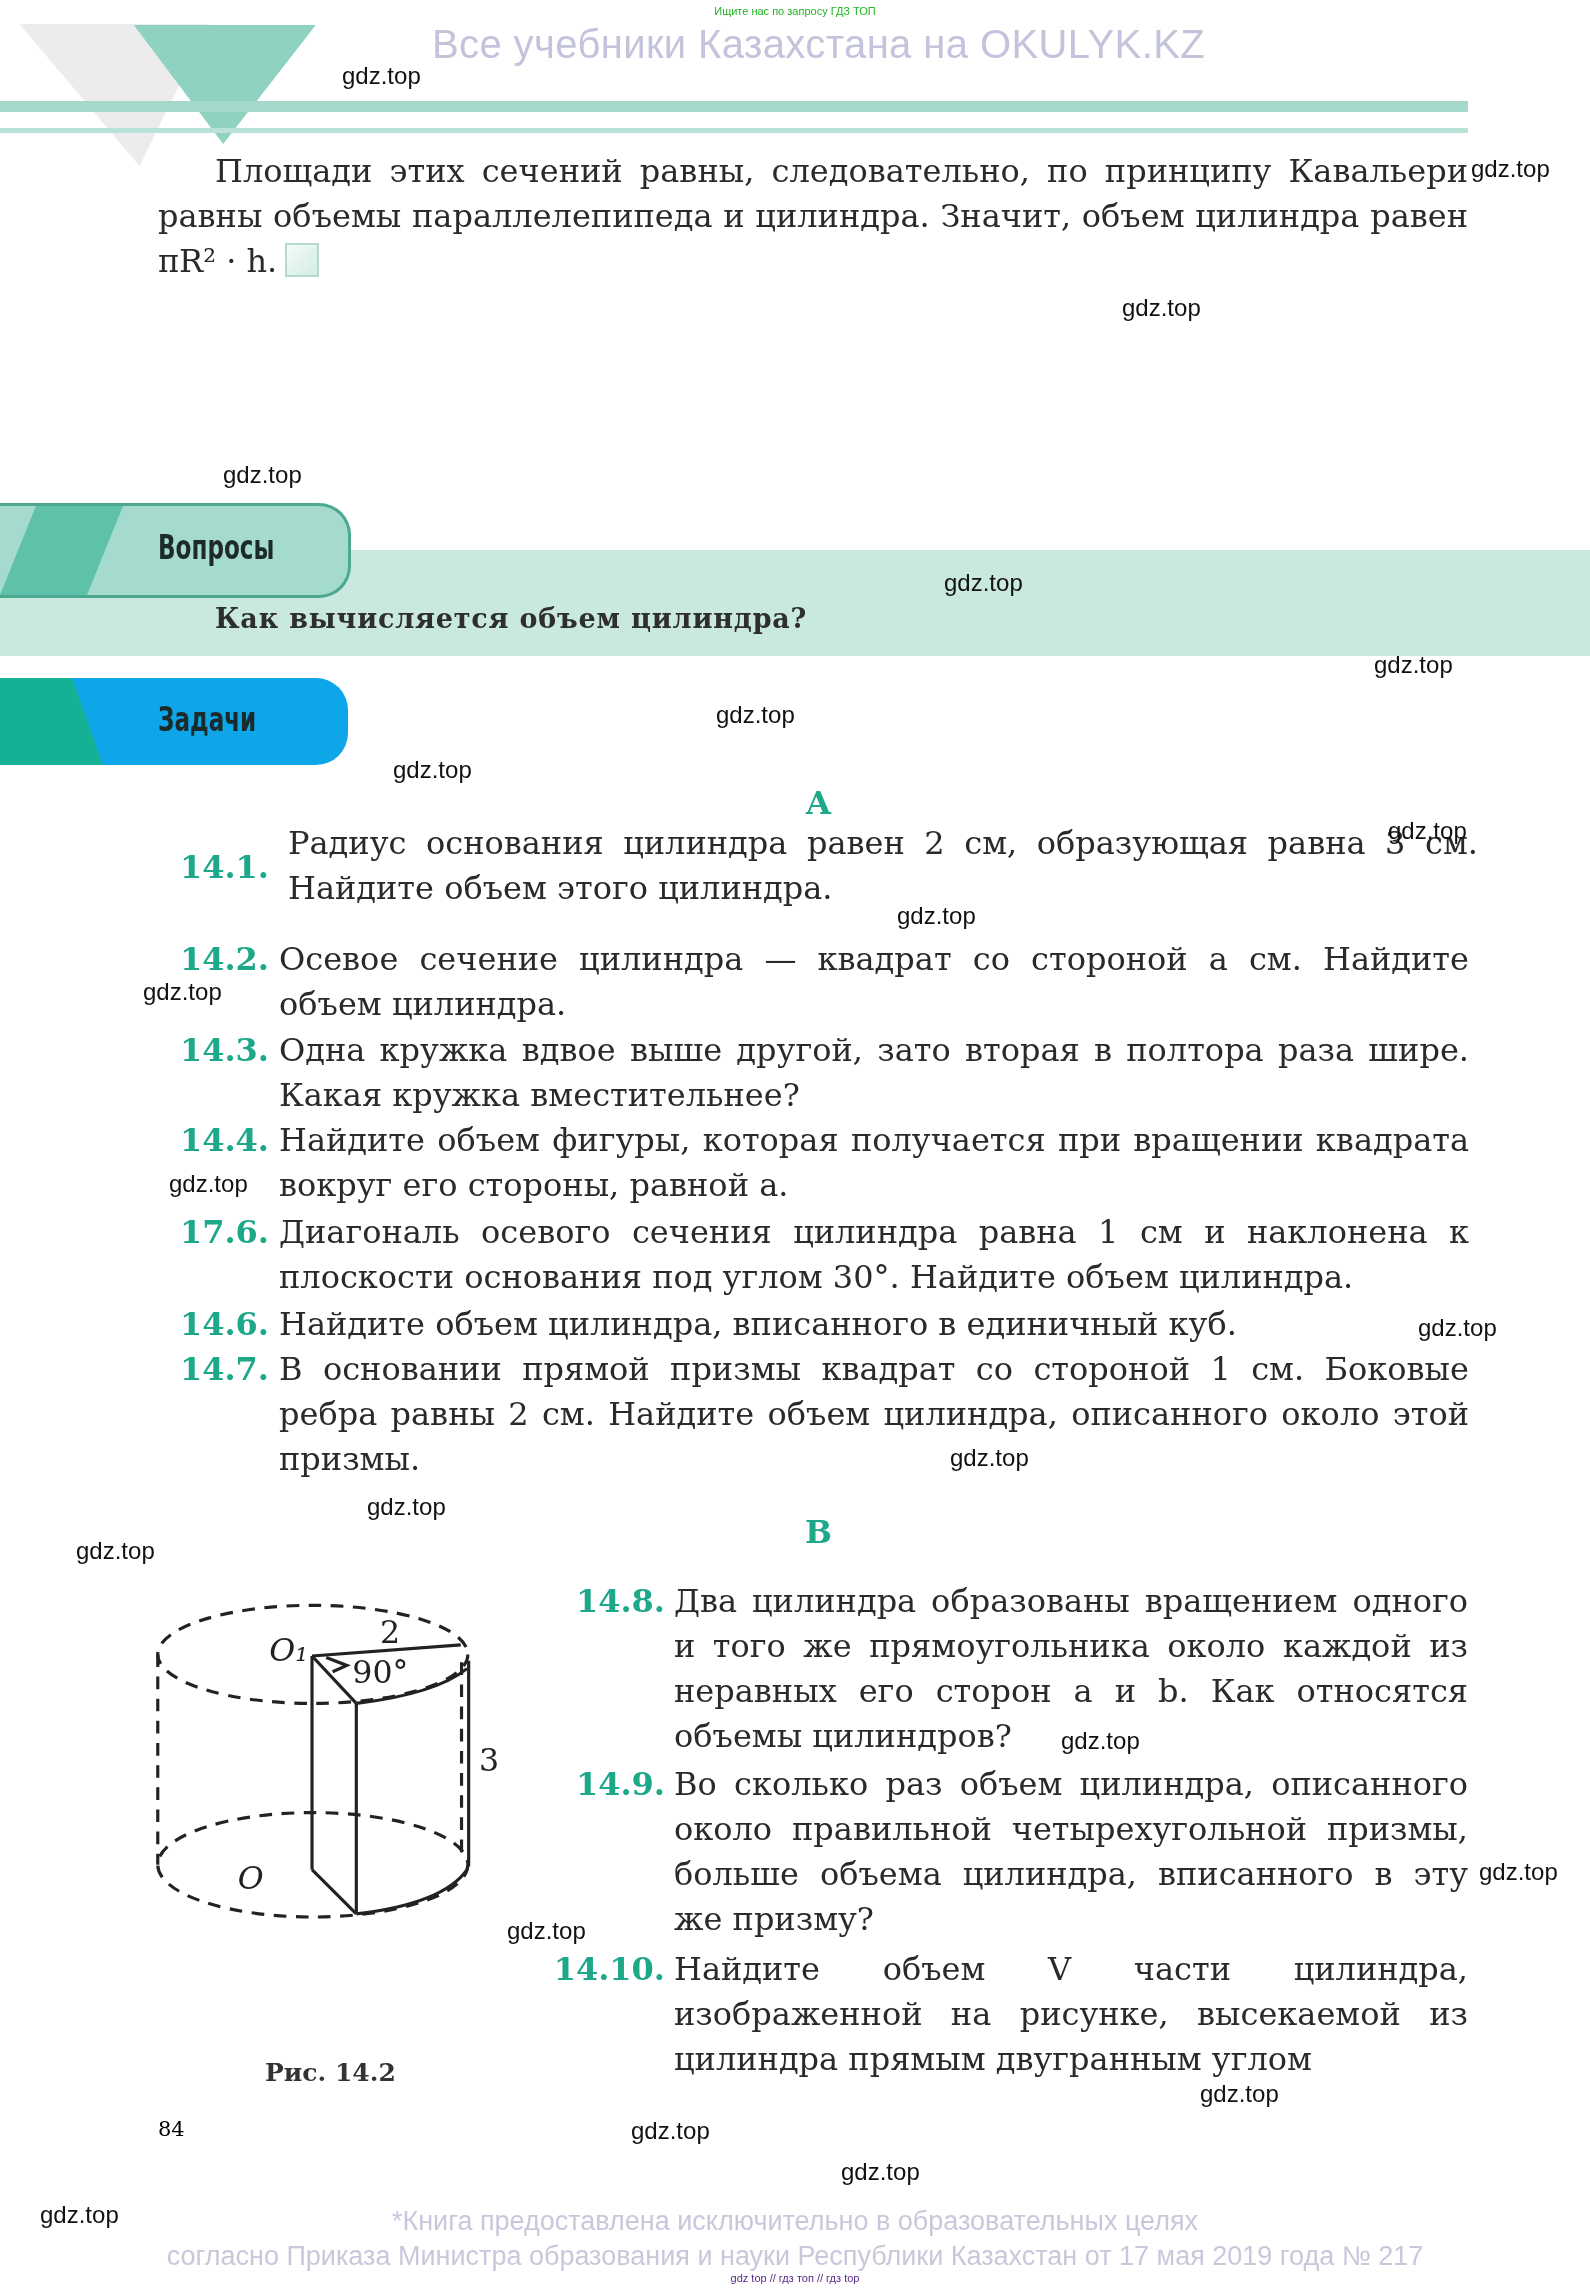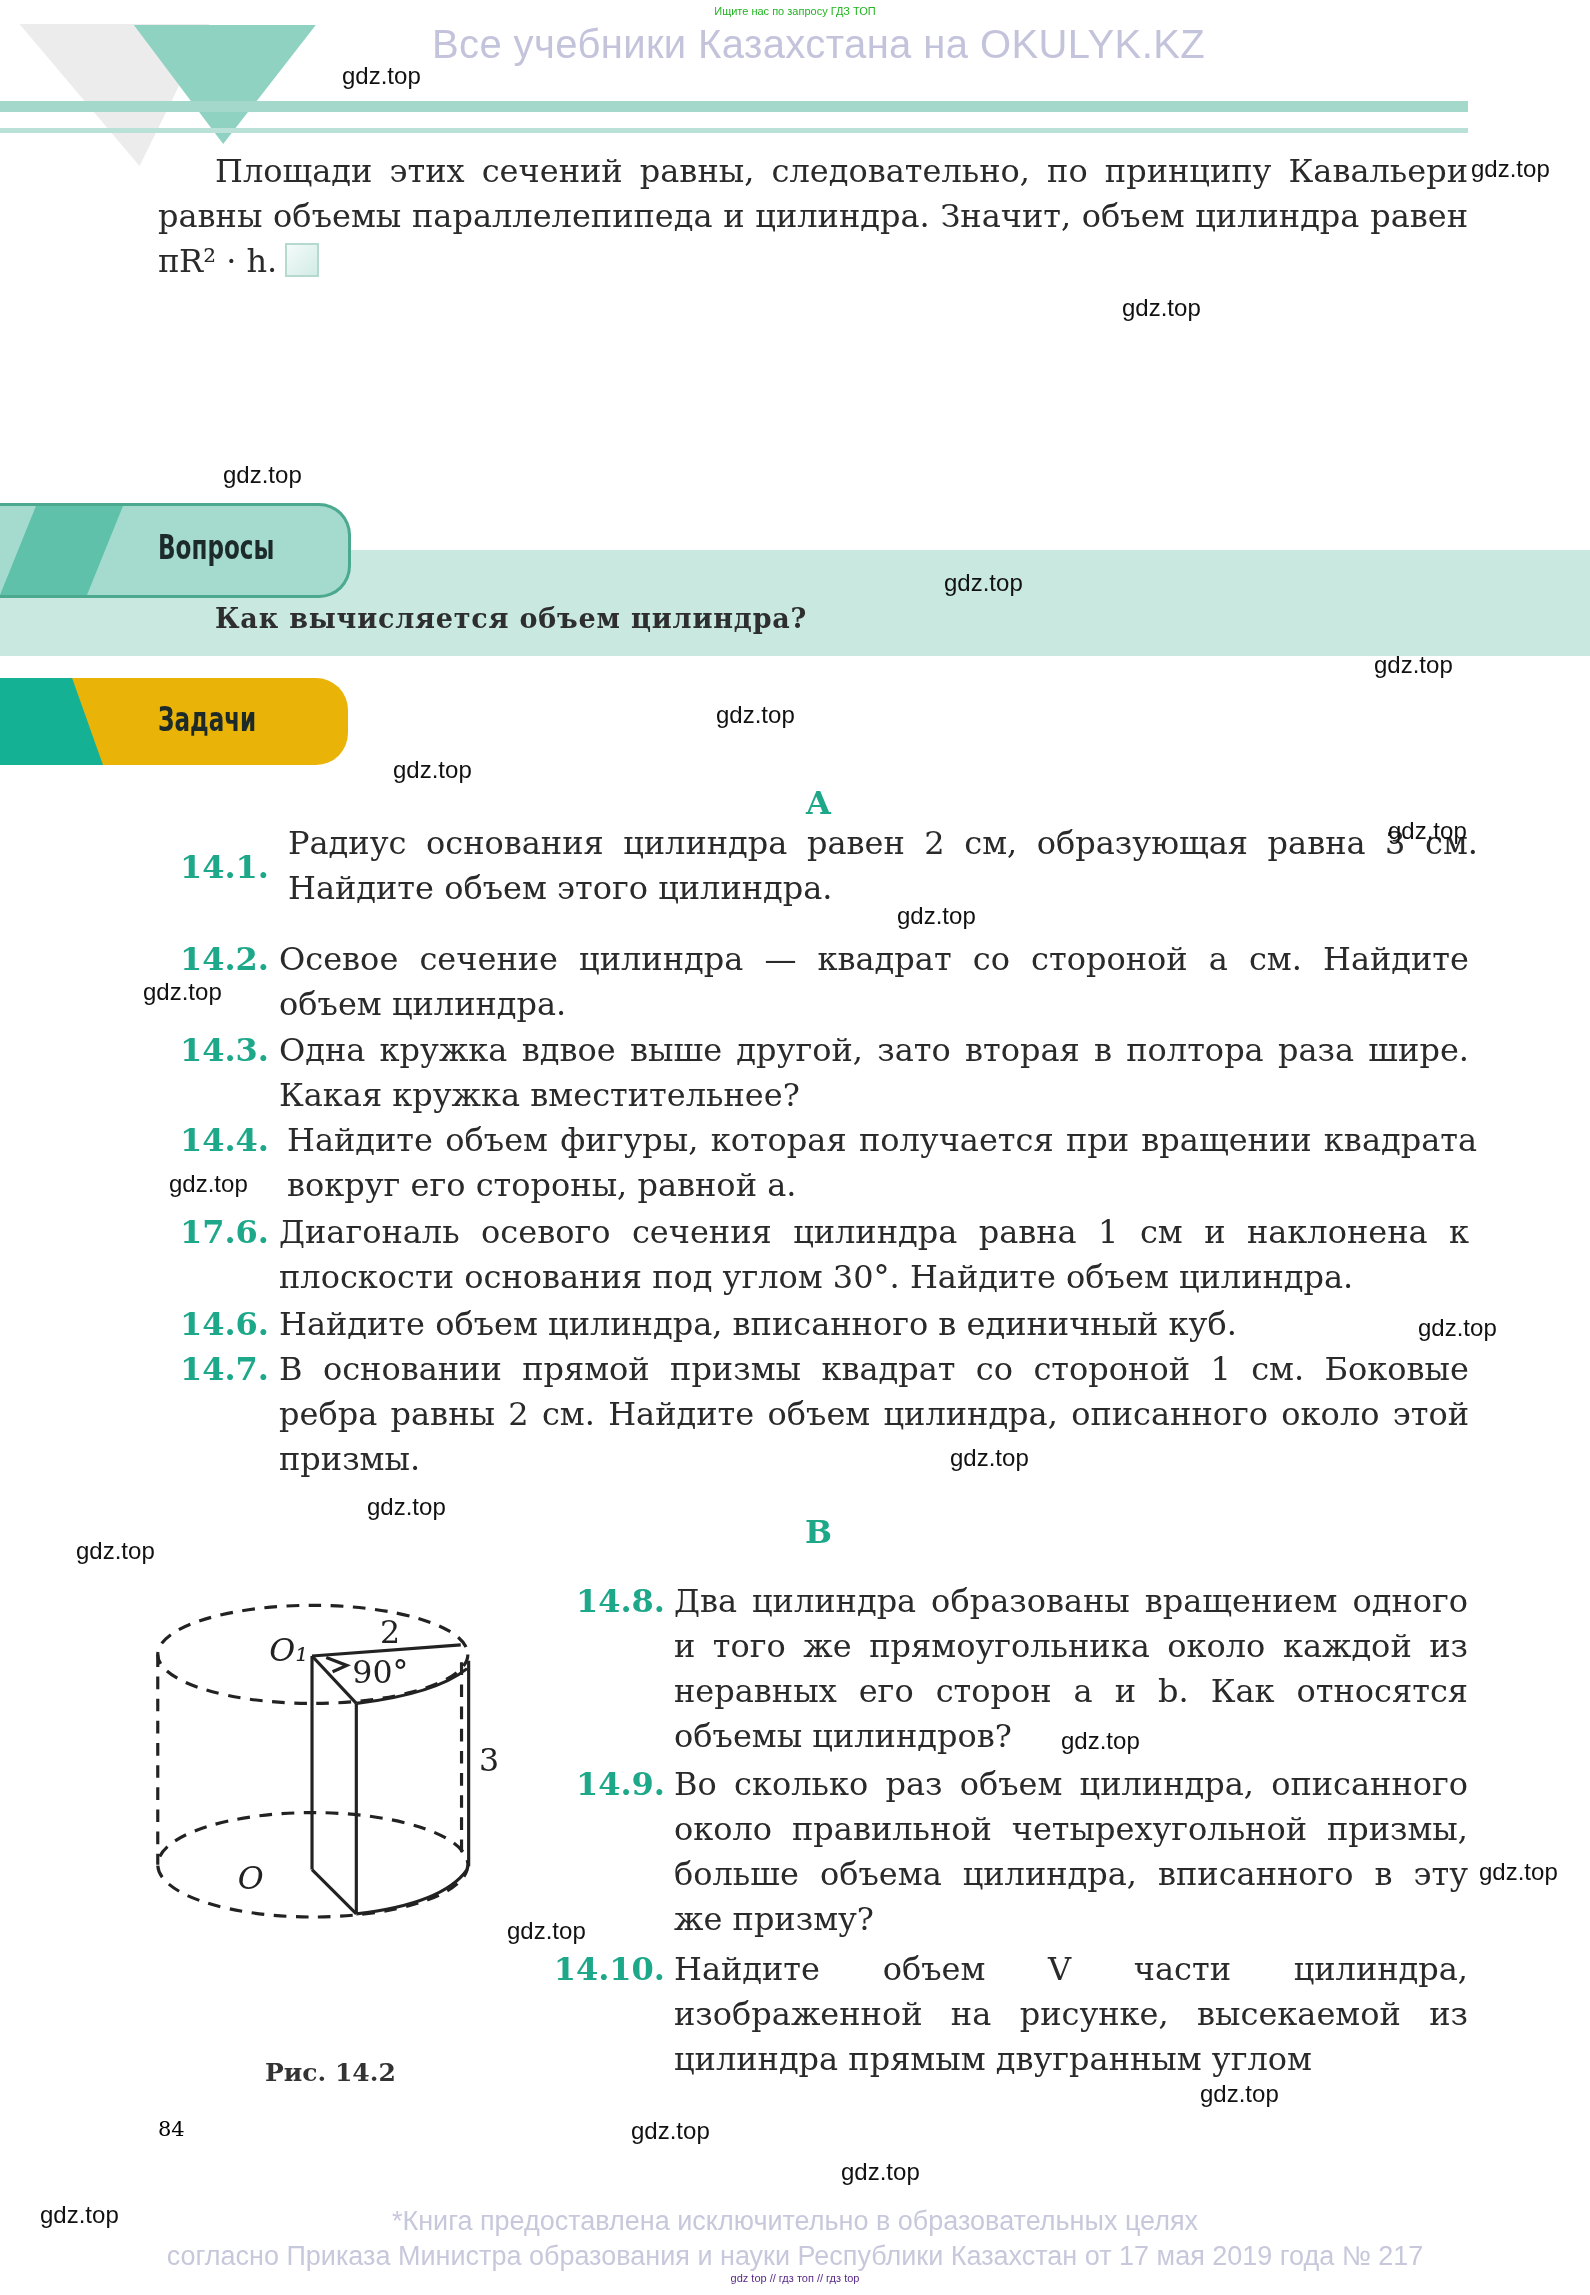--- a/index.html
+++ b/index.html
@@ -19,21 +19,21 @@
   .deco-tri-teal { left: 119px; top: 25px; width: 0; height: 0;
        border-left: 119px solid transparent; border-right: 63px solid transparent; border-top: 119px solid #8fd2c2;
        transform: skewX(-14deg); }
   .para { left: 158px; width: 1310px; font-size: 32px; line-height: 45px; text-align: justify; }
   .para p { margin: 0; }
   .indent { text-indent: 57px; }
   .qed { display: inline-block; width: 30px; height: 30px; border: 2.4px solid #b5d9cf; background: linear-gradient(135deg,#f4fbf9,#d2ece5);
          vertical-align: -4.7px; margin-left: 8px; }
   .section-tab { left: 0; width: 348px; height: 89px; border-radius: 0 32px 32px 0; overflow: hidden; }
   .tab-vopr { top: 503px; background: #a4dbce; border: 3.2px solid #4aa98f; border-left: none; }
-  .tab-zad { top: 678px; background: #eab308; height: 87px; }
+  .tab-zad { top: 678px; background: #0ea5e9; height: 87px; }
   .tab-dark { position: absolute; left: 0; top: 0; width: 87px; height: 100%; background: #2db49a; transform: skewX(-22deg); transform-origin: bottom left; }
   .tab-dark2 { position: absolute; left: 0; top: 0; width: 103px; height: 100%; background: #15b195; clip-path: polygon(0 0, 70% 0, 100% 100%, 0 100%); }
   .tab-label { position: absolute; left: 158px; top: 22px; font-family: "DejaVu Sans", sans-serif; font-weight: bold; font-size: 33px;
                color: #1c2b2a; transform: scaleX(0.7); transform-origin: left center; }
   .qband { left: 0; top: 550px; width: 1590px; height: 106px; background: #c8e8e0; }
   .question { left: 215px; top: 603px; font-size: 27px; color: #2e2e2e; letter-spacing: 0.8px; font-weight: bold; }
   .level { left: 0; width: 1590px; text-align: center; padding-left: 47px; box-sizing: border-box; font-size: 32px; font-weight: bold; color: #1ea88a; }
   .prob { width: 1468px; font-size: 32px; line-height: 45px; }
   .prob .num { position: absolute; color: #1ea88a; font-weight: bold; text-align: right; }
   .prob .txt { position: absolute; text-align: justify; }
@@ -78,21 +78,21 @@
   <div>
     <span class="num" style="left:142px; width:127px; top:937px;">14.2.</span>
     <span class="txt" style="left:279px; width:1190px; top:937px;">Осевое сечение цилиндра — квадрат со стороной a см. Найдите объем цилиндра.</span>
   </div>
   <div>
     <span class="num" style="left:142px; width:127px; top:1028px;">14.3.</span>
     <span class="txt" style="left:279px; width:1190px; top:1028px;">Одна кружка вдвое выше другой, зато вторая в полтора раза шире. Какая кружка вместительнее?</span>
   </div>
   <div>
     <span class="num" style="left:142px; width:127px; top:1118px;">14.4.</span>
-    <span class="txt" style="left:279px; width:1190px; top:1118px;margin-left:8px;">Найдите объем фигуры, которая получается при вращении квадрата вокруг его стороны, равной a.</span>
+    <span class="txt" style="left:279px; width:1190px; top:1118px;">Найдите объем фигуры, которая получается при вращении квадрата вокруг его стороны, равной a.</span>
   </div>
   <div>
     <span class="num" style="left:142px; width:127px; top:1210px;">17.6.</span>
     <span class="txt" style="left:279px; width:1190px; top:1210px;">Диагональ осевого сечения цилиндра равна 1 см и наклонена к плоскости основания под углом 30°. Найдите объем цилиндра.</span>
   </div>
   <div>
     <span class="num" style="left:142px; width:127px; top:1302px;">14.6.</span>
     <span class="txt" style="left:279px; width:1190px; top:1302px;">Найдите объем цилиндра, вписанного в единичный куб.</span>
   </div>
   <div>

